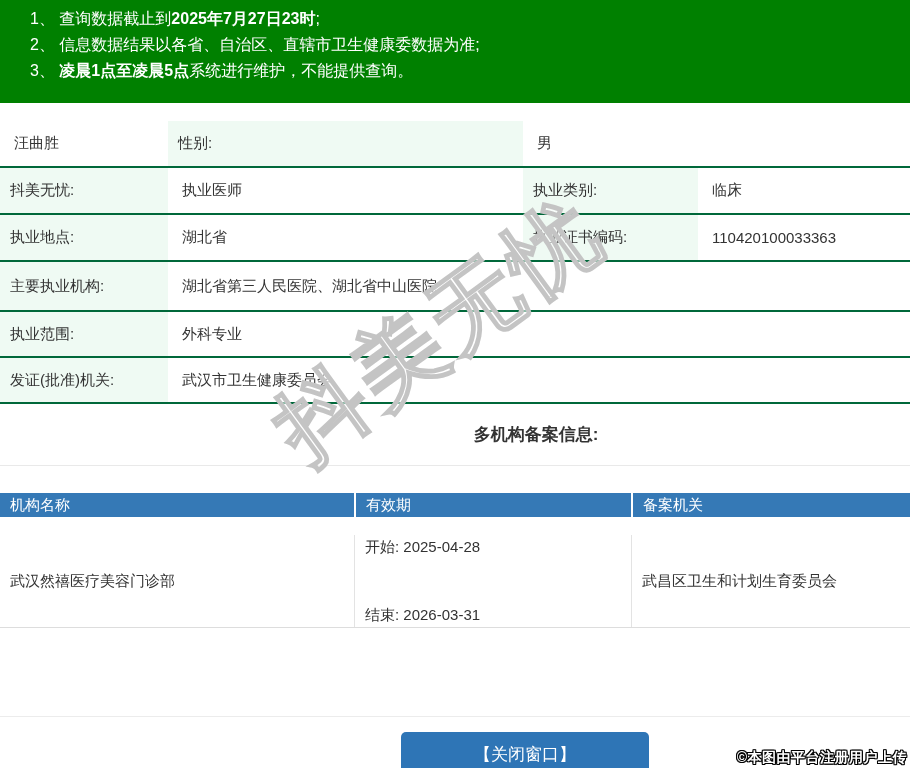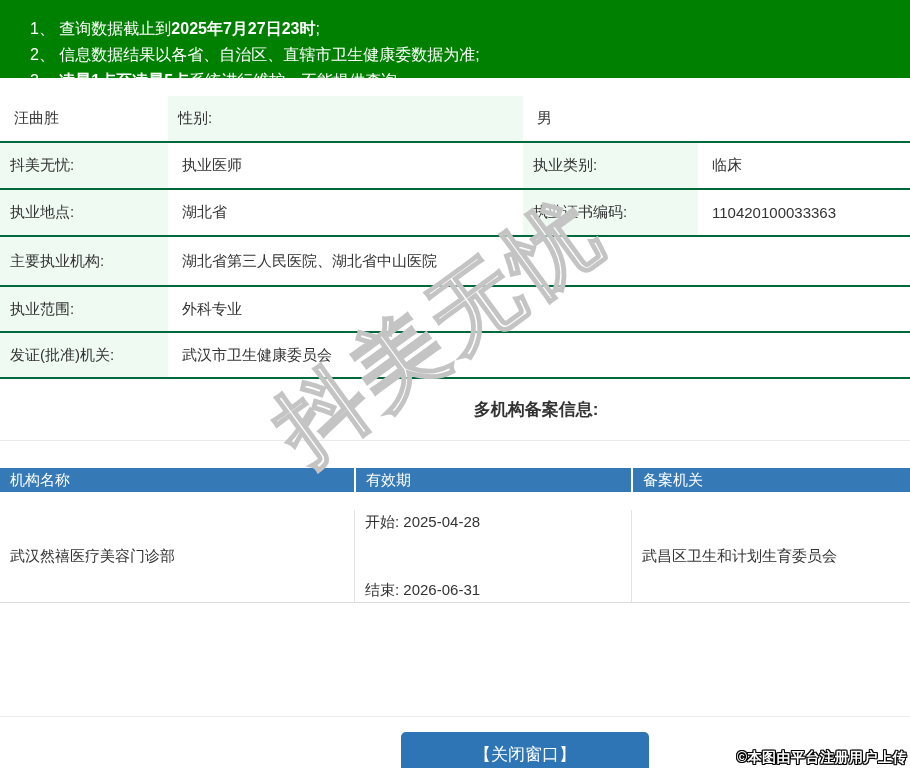--- a/index.html
+++ b/index.html
@@ -1,22 +1,22 @@
 <!DOCTYPE html>
 <html style="--banner-bg: #008000; --label-bg: #effaf3; --row-border: #00683a; --header-bg: #3579b6; --button-bg: #2e75b6;"><head>
 <meta charset="utf-8">
 <style>
   * { margin:0; padding:0; box-sizing:border-box; }
   html,body { width:910px; height:768px; overflow:hidden; background:#fff;
     font-family:"Liberation Sans","DejaVu Sans",sans-serif; }
   body { position:relative; }
 
   
-  .banner { height:78px; background:var(--banner-bg,#008000); color:#fff;
-    padding:16px 10px 0 30px; font-size:16px; }
+  .banner { height:103px; background:var(--banner-bg,#008000); color:#fff;
+    padding:6px 10px 0 30px; font-size:16px; }
   .notice-line { line-height:26px; white-space:nowrap; }
   .notice-line b { font-weight:bold; }
 
   
   .info-grid { margin-top:18px; }
   .irow { display:grid; grid-template-columns:168px 355px 175px 1fr;
     min-height:47px; border-bottom:2px solid var(--row-border,#00683a); }
   .irow.tall { min-height:50px; }
   .irow.short { min-height:46px; }
   .cell { display:flex; align-items:center; font-size:15px; color:#333; }
@@ -108,21 +108,21 @@
 <div class="filing-table">
   <div class="fhead">
     <div class="fh">机构名称</div>
     <div class="fh">有效期</div>
     <div class="fh">备案机关</div>
   </div>
   <div class="frow">
     <div class="fc">武汉然禧医疗美容门诊部</div>
     <div class="fc period">
       <div>开始: 2025-04-28</div>
-      <div>结束: 2026-06-31</div>
+      <div>结束: 2026-03-31</div>
     </div>
     <div class="fc">武昌区卫生和计划生育委员会</div>
   </div>
 </div>
 
 <div class="bottom-divider"></div>
 
 <button class="close-btn">【关闭窗口】</button>
 
 <svg class="wm" width="600" height="360">

